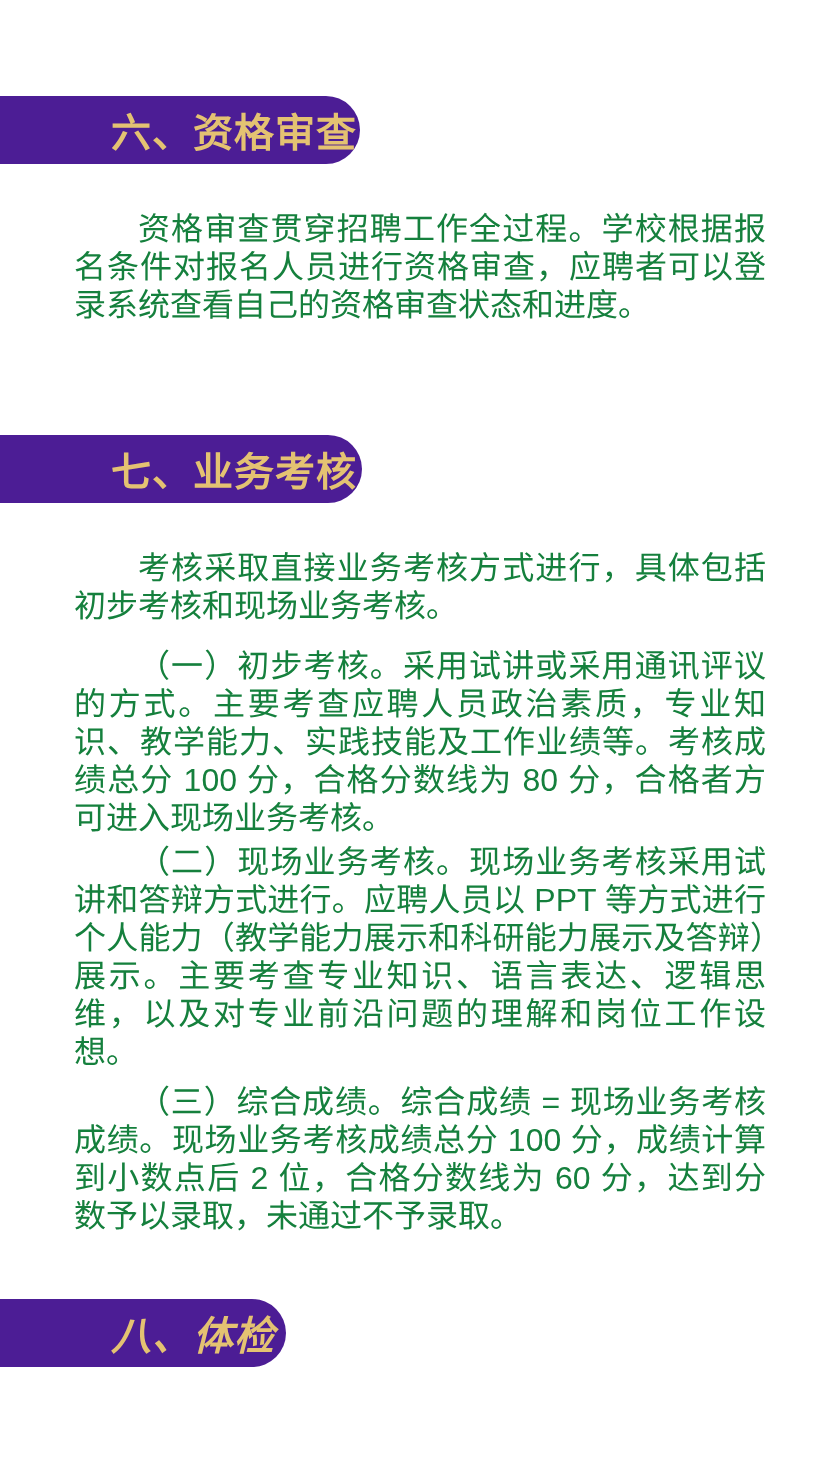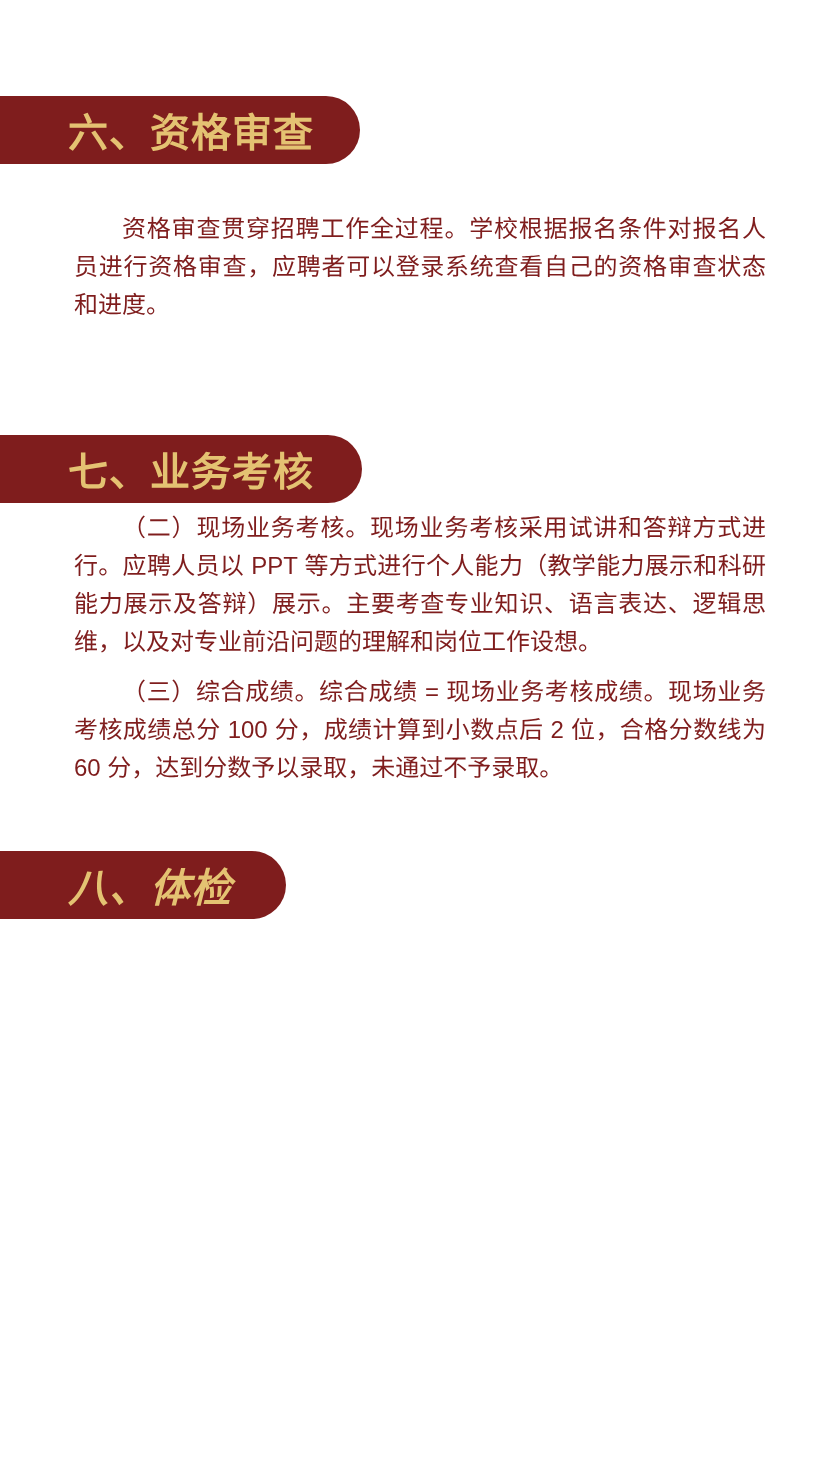--- a/index.html
+++ b/index.html
@@ -12,43 +12,43 @@
     height: 1472px;
     overflow: hidden;
     font-family: "Liberation Sans", sans-serif;
   }
   .page {
     width: 828px;
     height: 1472px;
     background: #ffffff;
   }
   .banner {
-    background: #7f1d1d;
+    background: #4c1d95;
     height: 68px;
     border-radius: 0 34px 34px 0;
     display: flex;
     align-items: center;
-    padding-left: 68px;
+    padding-left: 111px;
     box-sizing: border-box;
   }
   .banner-text {
     font-family: "DejaVu Serif", serif;
     font-weight: 700;
     font-size: 40px;
     letter-spacing: 1px;
     color: #e4c272;
     white-space: nowrap;
   }
   .b1 { width: 360px; margin-top: 96px; }
   .b2 { width: 362px; margin-top: 111px; text-align: right; }
   .b3 { width: 286px; margin-top: 64px; font-style: italic; }
   .para {
-    font-size: 24px;
+    font-size: 32px;
     line-height: 38px;
-    color: #7f1d1d;
+    color: #15803d;
     margin: 0 62px 0 74px;
     text-indent: 2em;
     text-align: justify;
   }
   .mt-after-banner { margin-top: 46px; }
   .mt-p2 { margin-top: 22px; }
   .mt-p3 { margin-top: 6px; }
   .mt-p4 { margin-top: 12px; }
 </style>
 </head>
@@ -60,20 +60,22 @@
     <div class="banner b1">
       <span class="banner-text">六、资格审查</span>
     </div>
     <p class="para mt-after-banner">资格审查贯穿招聘工作全过程。学校根据报名条件对报名人员进行资格审查，应聘者可以登录系统查看自己的资格审查状态和进度。</p>
   </section>
 
   <section>
     <div class="banner b2">
       <span class="banner-text">七、业务考核</span>
     </div>
+    <p class="para mt-after-banner">考核采取直接业务考核方式进行，具体包括初步考核和现场业务考核。</p>
+    <p class="para mt-p2">（一）初步考核。采用试讲或采用通讯评议的方式。主要考查应聘人员政治素质，专业知识、教学能力、实践技能及工作业绩等。考核成绩总分 100 分，合格分数线为 80 分，合格者方可进入现场业务考核。</p>
     <p class="para mt-p3">（二）现场业务考核。现场业务考核采用试讲和答辩方式进行。应聘人员以 PPT 等方式进行个人能力（教学能力展示和科研能力展示及答辩）展示。主要考查专业知识、语言表达、逻辑思维，以及对专业前沿问题的理解和岗位工作设想。</p>
     <p class="para mt-p4">（三）综合成绩。综合成绩 = 现场业务考核成绩。现场业务考核成绩总分 100 分，成绩计算到小数点后 2 位，合格分数线为 60 分，达到分数予以录取，未通过不予录取。</p>
   </section>
 
   <section>
     <div class="banner b3">
       <span class="banner-text">八、体检</span>
     </div>
   </section>
 

